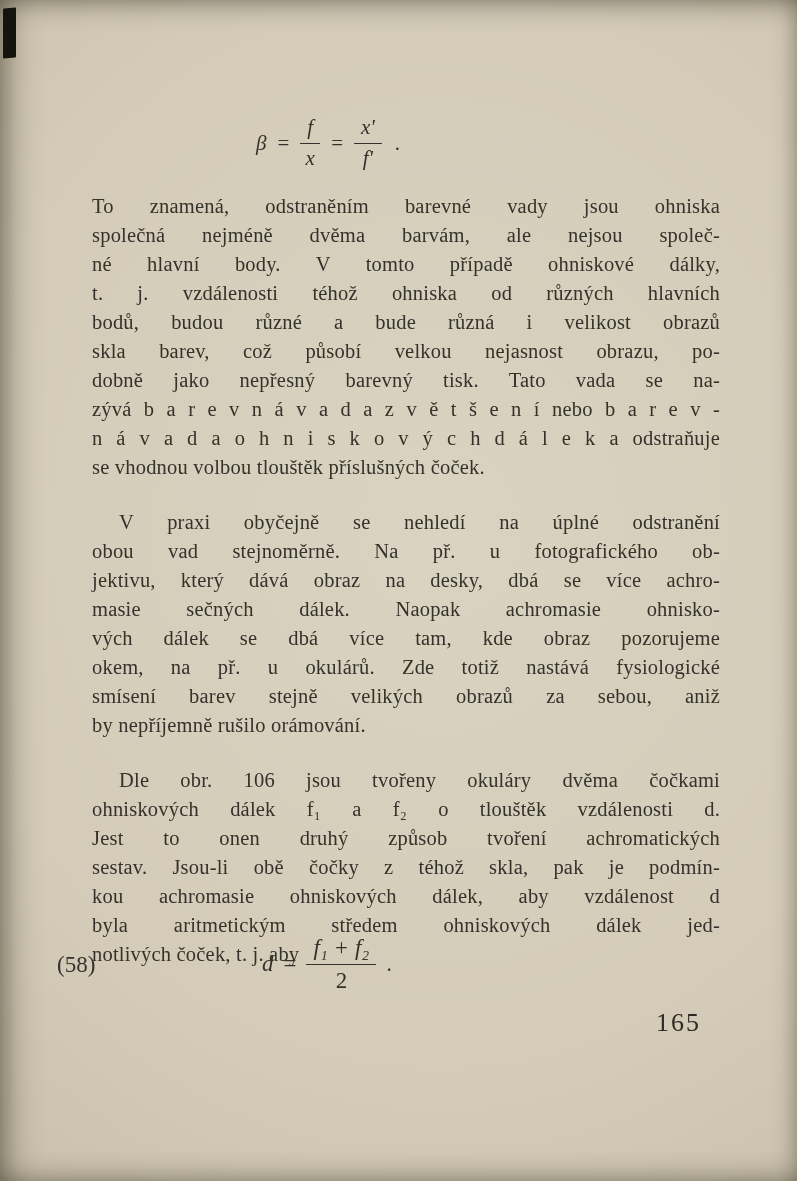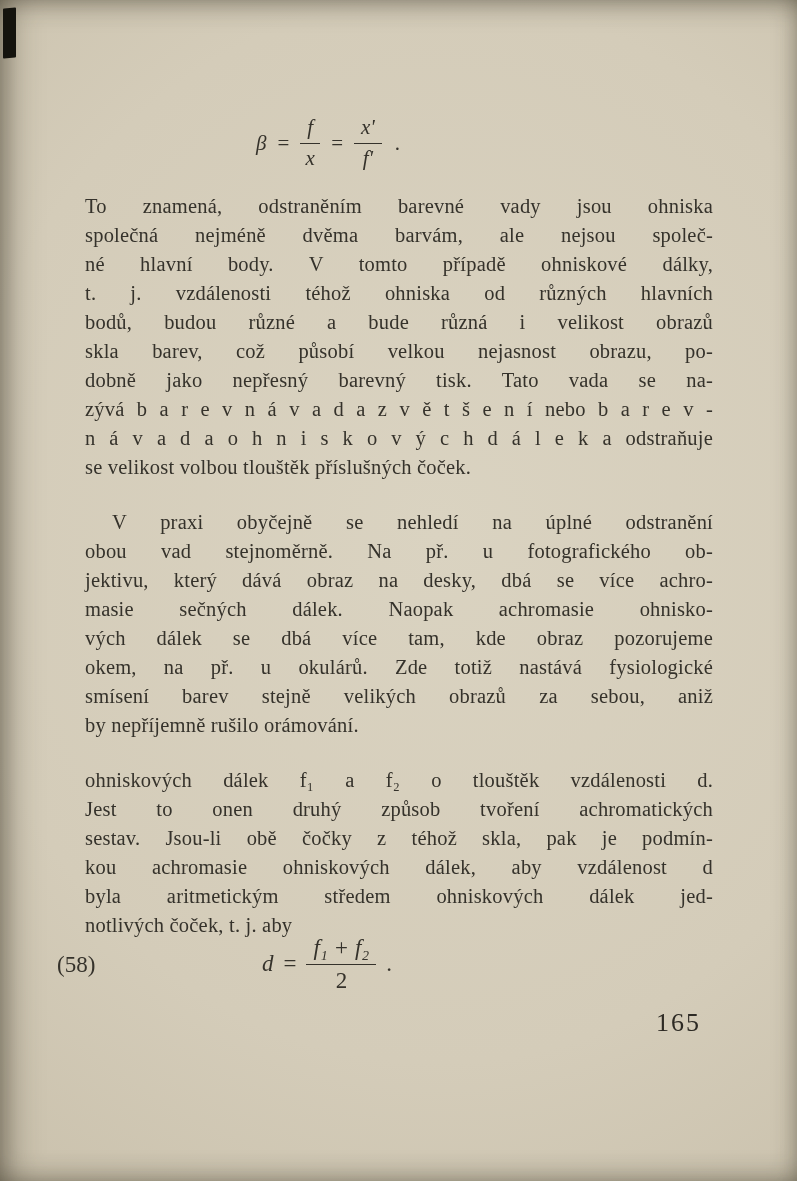--- a/index.html
+++ b/index.html
@@ -27,21 +27,21 @@
   .eq{font-style:normal;}
   .frac{display:inline-flex;flex-direction:column;align-items:center;line-height:1.12;}
   .frac .num{border-bottom:1.6px solid #35322b;padding:0 7px 3px;}
   .frac .den{padding-top:3px;}
   .formula-top{
     position:absolute;top:116px;left:256px;
     display:flex;align-items:center;gap:11px;font-size:21px;
   }
   .formula-top .dot{align-self:center;margin-left:2px;}
   .text-block{
-    position:absolute;top:192px;left:85px;width:628px;
+    position:absolute;top:192px;left:92px;width:628px;
     font-size:20.5px;line-height:29px;letter-spacing:.2px;
   }
   .paragraph + .paragraph{margin-top:26px;}
   .line{text-align:justify;text-align-last:justify;}
   .line.noj{text-align-last:left;}
   .paragraph.indent .line.first{padding-left:27px;}
   .equation-row{
     position:absolute;top:938px;left:57px;width:656px;height:52px;
     font-size:23px;display:flex;align-items:center;
   }
@@ -79,33 +79,34 @@
       <div class="paragraph">
         <div class="line first">To znamená, odstraněním barevné vady jsou ohniska</div>
         <div class="line">společná nejméně dvěma barvám, ale nejsou společ-</div>
         <div class="line">né hlavní body. V tomto případě ohniskové dálky,</div>
         <div class="line">t. j. vzdálenosti téhož ohniska od různých hlavních</div>
         <div class="line">bodů, budou různé a bude různá i velikost obrazů</div>
         <div class="line">skla barev, což působí velkou nejasnost obrazu, po-</div>
         <div class="line">dobně jako nepřesný barevný tisk. Tato vada se na-</div>
         <div class="line">zývá b&nbsp;a&nbsp;r&nbsp;e&nbsp;v&nbsp;n&nbsp;á v&nbsp;a&nbsp;d&nbsp;a z&nbsp;v&nbsp;ě&nbsp;t&nbsp;š&nbsp;e&nbsp;n&nbsp;í nebo b&nbsp;a&nbsp;r&nbsp;e&nbsp;v&nbsp;-</div>
         <div class="line">n&nbsp;á v&nbsp;a&nbsp;d&nbsp;a o&nbsp;h&nbsp;n&nbsp;i&nbsp;s&nbsp;k&nbsp;o&nbsp;v&nbsp;ý&nbsp;c&nbsp;h d&nbsp;á&nbsp;l&nbsp;e&nbsp;k a odstraňuje</div>
-        <div class="line noj">se velikost volbou tlouštěk příslušných čoček.</div>
+        <div class="line noj">se vhodnou volbou tlouštěk příslušných čoček.</div>
       </div>
       <div class="paragraph indent">
         <div class="line first">V praxi obyčejně se nehledí na úplné odstranění</div>
         <div class="line">obou vad stejnoměrně. Na př. u fotografického ob-</div>
         <div class="line">jektivu, který dává obraz na desky, dbá se více achro-</div>
         <div class="line">masie sečných dálek. Naopak achromasie ohnisko-</div>
         <div class="line">vých dálek se dbá více tam, kde obraz pozorujeme</div>
         <div class="line">okem, na př. u okulárů. Zde totiž nastává fysiologické</div>
         <div class="line">smísení barev stejně velikých obrazů za sebou, aniž</div>
         <div class="line noj">by nepříjemně rušilo orámování.</div>
       </div>
       <div class="paragraph indent">
+        <div class="line first">Dle obr. 106 jsou tvořeny okuláry dvěma čočkami</div>
         <div class="line">ohniskových dálek f₁ a f₂ o tlouštěk vzdálenosti d.</div>
         <div class="line">Jest to onen druhý způsob tvoření achromatických</div>
         <div class="line">sestav. Jsou-li obě čočky z téhož skla, pak je podmín-</div>
         <div class="line">kou achromasie ohniskových dálek, aby vzdálenost d</div>
         <div class="line">byla aritmetickým středem ohniskových dálek jed-</div>
         <div class="line noj">notlivých čoček, t. j. aby</div>
       </div>
     </div>
 
   <div class="equation-row">

